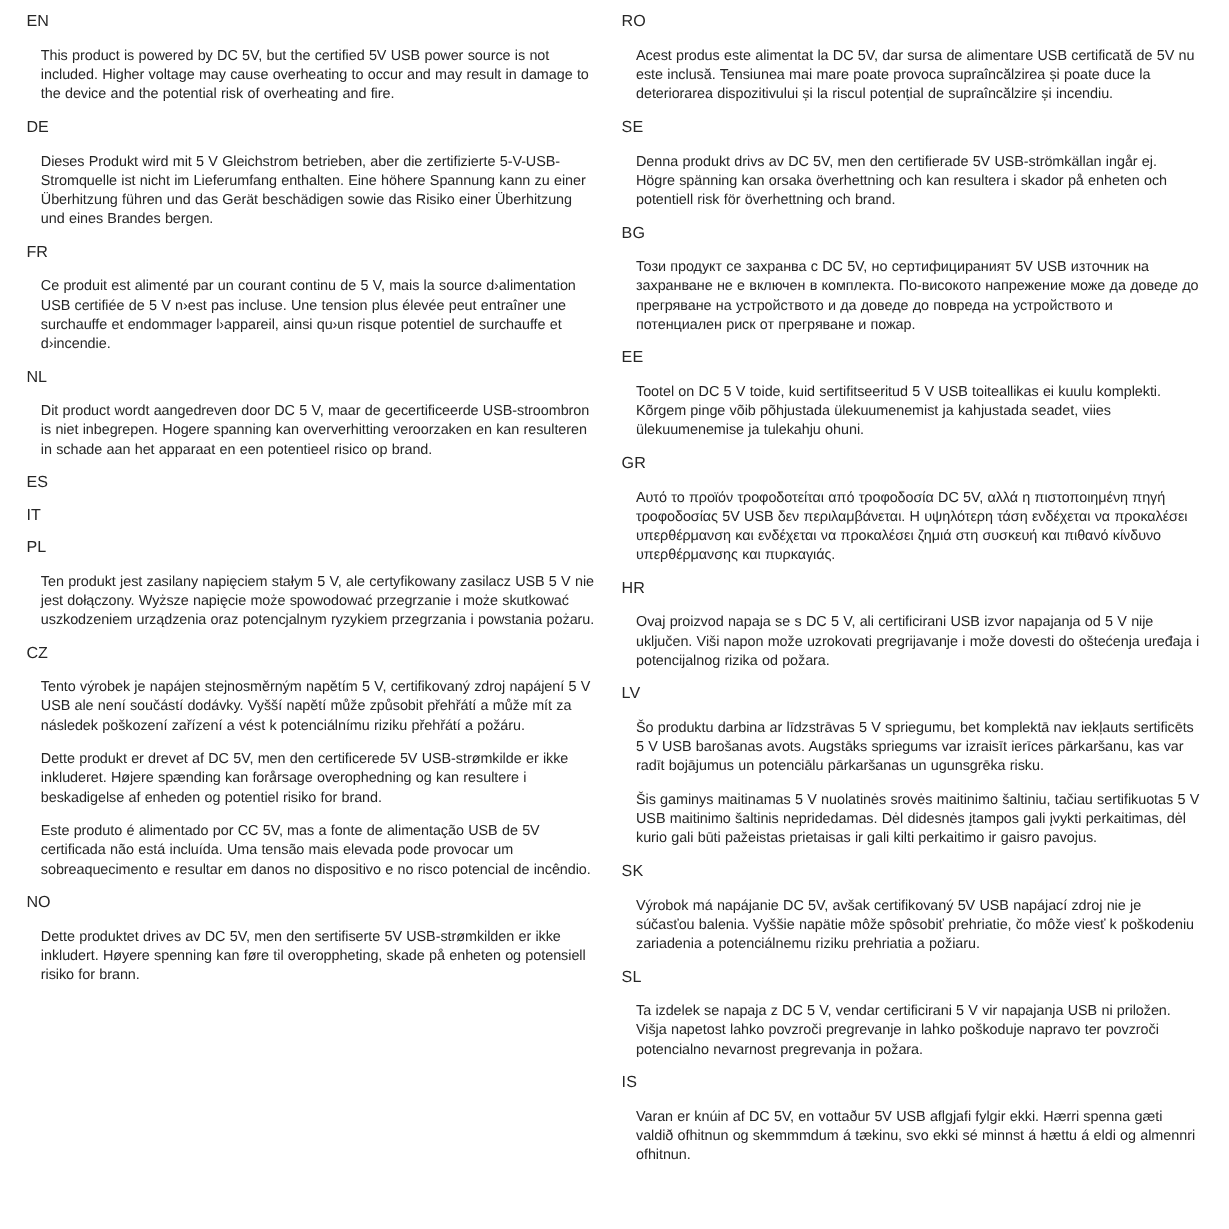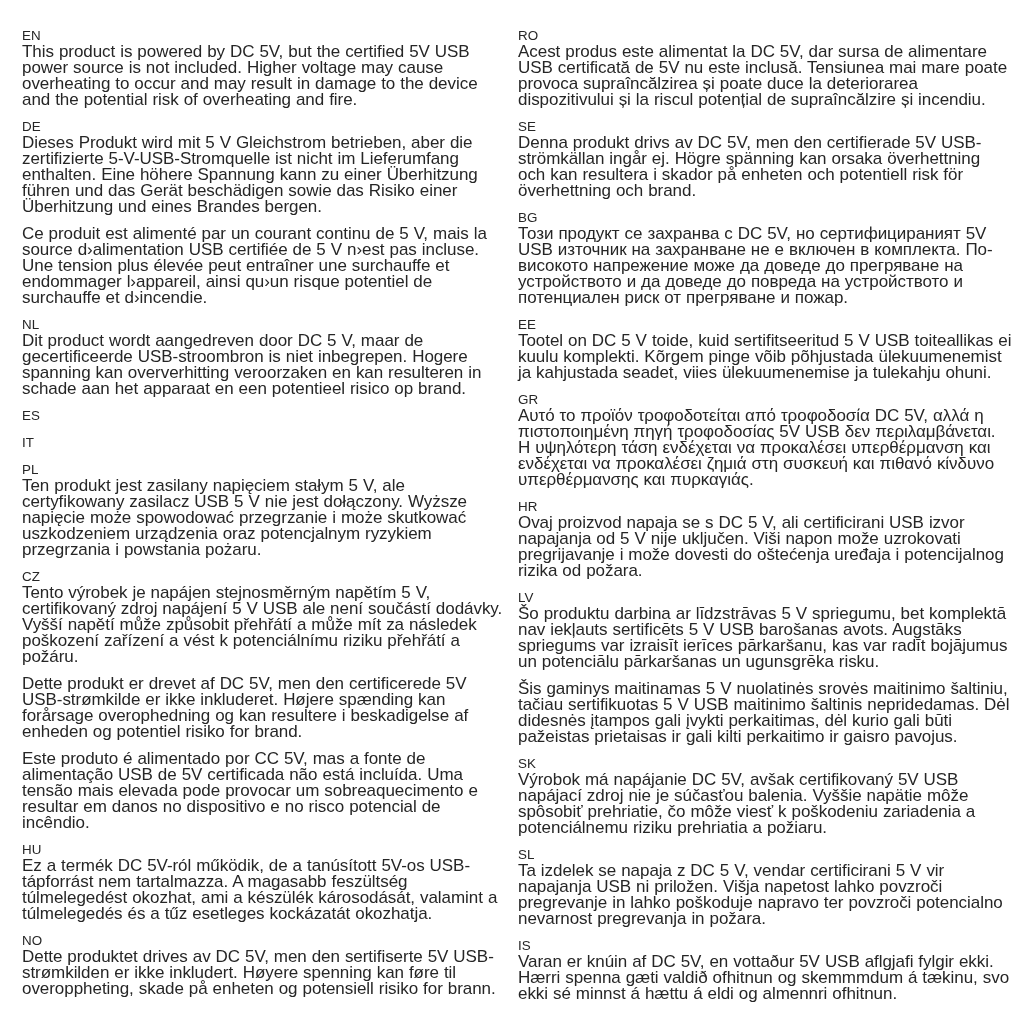--- a/index.html
+++ b/index.html
@@ -11,42 +11,42 @@
     width: 1024px;
     height: 1024px;
     overflow: hidden;
     color: #262626;
     font-family: "Liberation Sans", sans-serif;
   }
   .page {
     box-sizing: border-box;
     width: 1024px;
     height: 727px;
-    padding: 28px 12px 0 22px;
+    padding: 10px 12px 0 22px;
     display: grid;
     grid-template-columns: 486px 494px;
     column-gap: 10px;
     align-content: start;
   }
   .column {
     min-width: 0;
   }
   .lang-section {
     margin: 0 0 11px 0;
   }
   .lang-code {
     margin: 0;
     font-size: 13.4px;
     line-height: 16px;
     font-weight: 400;
     letter-spacing: 0.1px;
   }
   .lang-text {
-    margin: 0;
-    font-size: 17px;
+    margin: 12px;
+    font-size: 12px;
     line-height: 16px;
     letter-spacing: -0.05px;
     word-spacing: 0.3px;
   }
 </style>
 </head>
 <body>
 
 <div class="page">
   <div class="column">
@@ -54,20 +54,21 @@
     <div class="lang-code">EN</div>
     <p class="lang-text">This product is powered by DC 5V, but the certified 5V USB power source is not included. Higher voltage may cause overheating to occur and may result in damage to the device and the potential risk of overheating and fire.</p>
   </div>
 
   <div class="lang-section">
     <div class="lang-code">DE</div>
     <p class="lang-text">Dieses Produkt wird mit 5 V Gleichstrom betrieben, aber die zertifizierte 5-V-USB-Stromquelle ist nicht im Lieferumfang enthalten. Eine höhere Spannung kann zu einer Überhitzung führen und das Gerät beschädigen sowie das Risiko einer Überhitzung und eines Brandes bergen.</p>
   </div>
 
   <div class="lang-section">
+    <div class="lang-code">FR</div>
     <p class="lang-text">Ce produit est alimenté par un courant continu de 5 V, mais la source d›alimentation USB certifiée de 5 V n›est pas incluse. Une tension plus élevée peut entraîner une surchauffe et endommager l›appareil, ainsi qu›un risque potentiel de surchauffe et d›incendie.</p>
   </div>
 
   <div class="lang-section">
     <div class="lang-code">NL</div>
     <p class="lang-text">Dit product wordt aangedreven door DC 5 V, maar de gecertificeerde USB-stroombron is niet inbegrepen. Hogere spanning kan oververhitting veroorzaken en kan resulteren in schade aan het apparaat en een potentieel risico op brand.</p>
   </div>
 
   <div class="lang-section">
     <div class="lang-code">ES</div>
@@ -88,24 +89,20 @@
   </div>
 
   <div class="lang-section">
     <p class="lang-text">Dette produkt er drevet af DC 5V, men den certificerede 5V USB-strømkilde er ikke inkluderet. Højere spænding kan forårsage overophedning og kan resultere i beskadigelse af enheden og potentiel risiko for brand.</p>
   </div>
 
   <div class="lang-section">
     <p class="lang-text">Este produto é alimentado por CC 5V, mas a fonte de alimentação USB de 5V certificada não está incluída. Uma tensão mais elevada pode provocar um sobreaquecimento e resultar em danos no dispositivo e no risco potencial de incêndio.</p>
   </div>
 
-  <div class="lang-section">
-    <div class="lang-code">HU</div>
-    <p class="lang-text">Ez a termék DC 5V-ról működik, de a tanúsított 5V-os USB-tápforrást nem tartalmazza. A magasabb feszültség túlmelegedést okozhat, ami a készülék károsodását, valamint a túlmelegedés és a tűz esetleges kockázatát okozhatja.</p>
-  </div>
 
   <div class="lang-section">
     <div class="lang-code">NO</div>
     <p class="lang-text">Dette produktet drives av DC 5V, men den sertifiserte 5V USB-strømkilden er ikke inkludert. Høyere spenning kan føre til overoppheting, skade på enheten og potensiell risiko for brann.</p>
   </div>
 </div>
   <div class="column">
   <div class="lang-section">
     <div class="lang-code">RO</div>
     <p class="lang-text">Acest produs este alimentat la DC 5V, dar sursa de alimentare USB certificată de 5V nu este inclusă. Tensiunea mai mare poate provoca supraîncălzirea și poate duce la deteriorarea dispozitivului și la riscul potențial de supraîncălzire și incendiu.</p>

